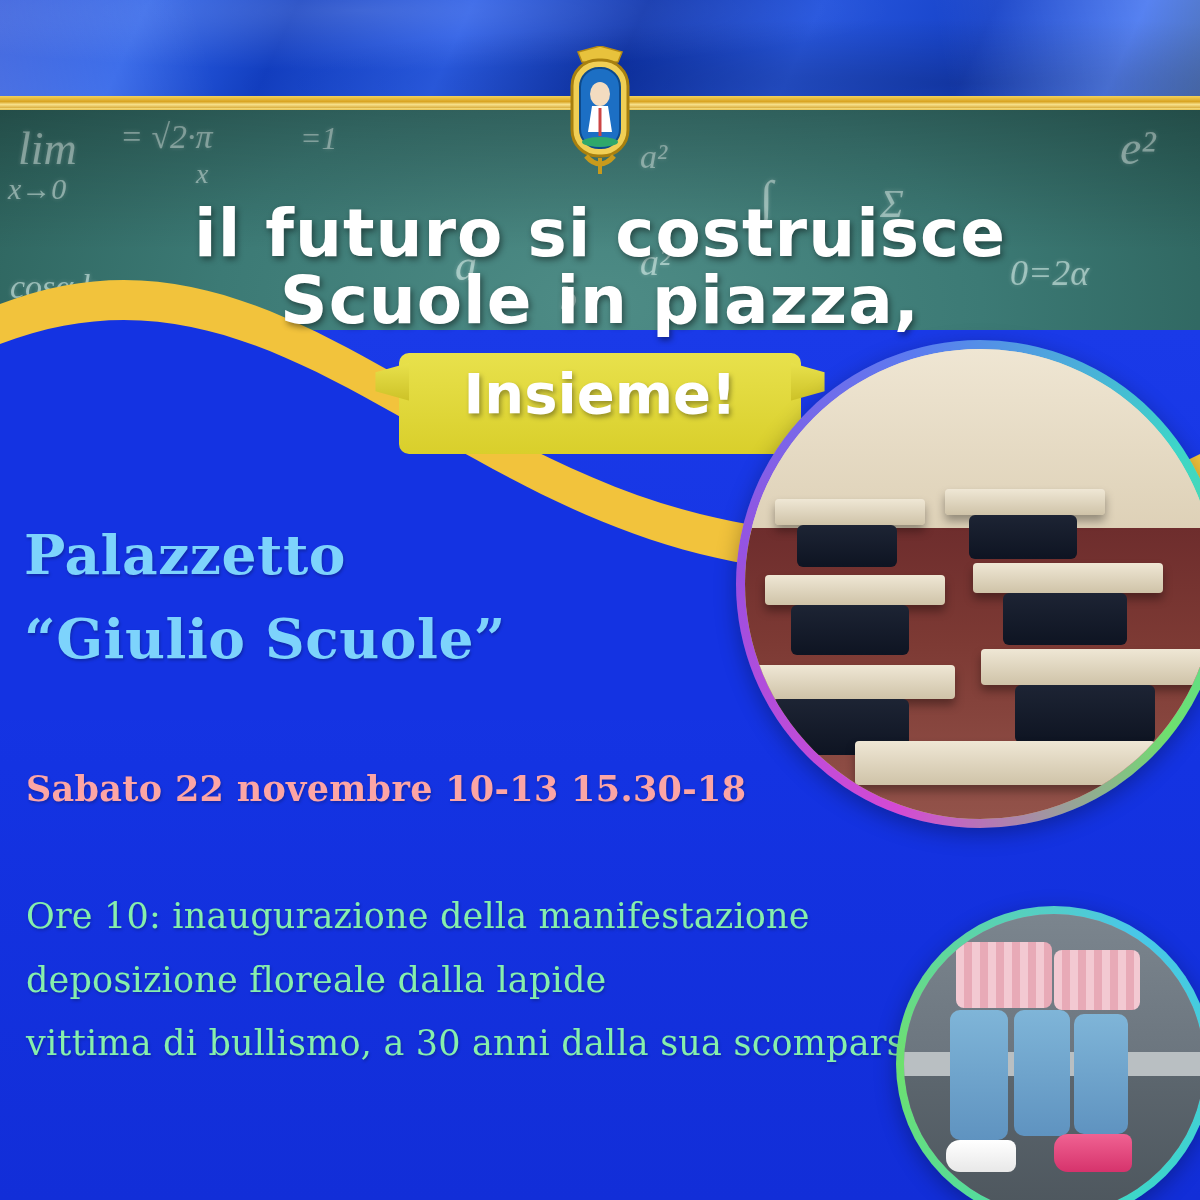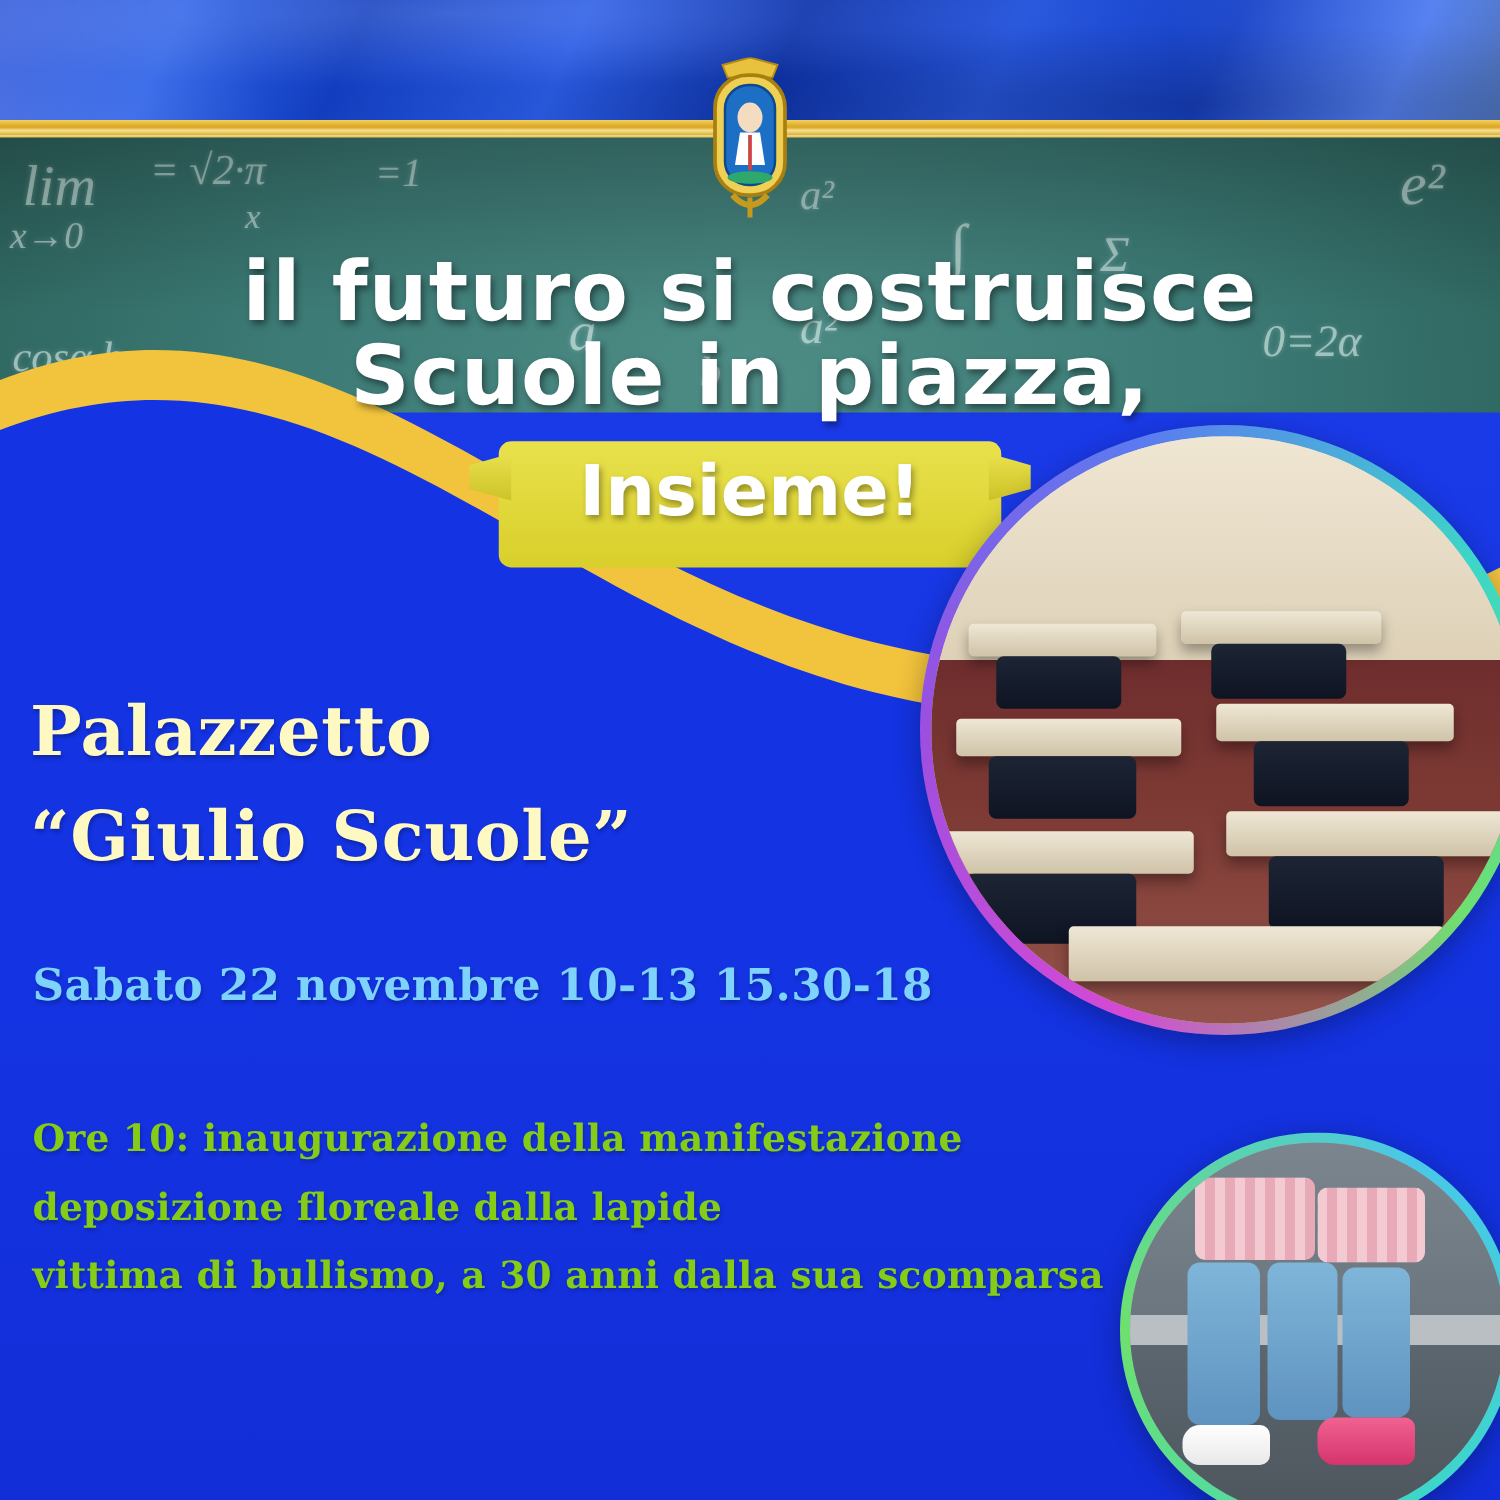--- a/index.html
+++ b/index.html
@@ -173,53 +173,53 @@
     position: absolute;
     left: 0; top: 330px;
     width: 1200px; height: 870px;
     background: linear-gradient(180deg,#1a3ae8 0%, #1433e2 50%, #122ed8 100%);
     z-index: 10;
   }
 
   
   .venue {
     position: absolute;
-    left: 24px; top: 543px;
+    left: 24px; top: 513px;
     z-index: 30;
-    color: #fef9c3;
+    color: #7dd3fc;
     font-family: "DejaVu Serif", serif;
     font-weight: 700;
     font-size: 55px;
     line-height: 1.52;
     letter-spacing: 0.5px;
     text-shadow: 1px 2px 3px rgba(0,0,0,0.25);
   }
   .venue div { white-space: nowrap; }
 
   .when {
     position: absolute;
     left: 26px; top: 768px;
     z-index: 30;
-    color: #7dd3fc;
+    color: #fca5a5;
     font-family: "DejaVu Serif", serif;
     font-weight: 700;
     font-size: 35px;
     letter-spacing: 0.3px;
     text-shadow: 1px 2px 3px rgba(0,0,0,0.22);
     white-space: nowrap;
   }
 
   .program {
     position: absolute;
     left: 26px; top: 885px;
     z-index: 30;
-    color: #84cc16;
+    color: #86efac;
     font-family: "DejaVu Serif", serif;
-    font-weight: 700;
-    font-size: 30px;
+    font-weight: 400;
+    font-size: 35px;
     line-height: 1.82;
     letter-spacing: 0.2px;
     text-shadow: 1px 2px 3px rgba(0,0,0,0.22);
   }
   .program div { white-space: nowrap; }
 
   
   .circle-classroom {
     position: absolute;
     right: -24px; top: 340px;

